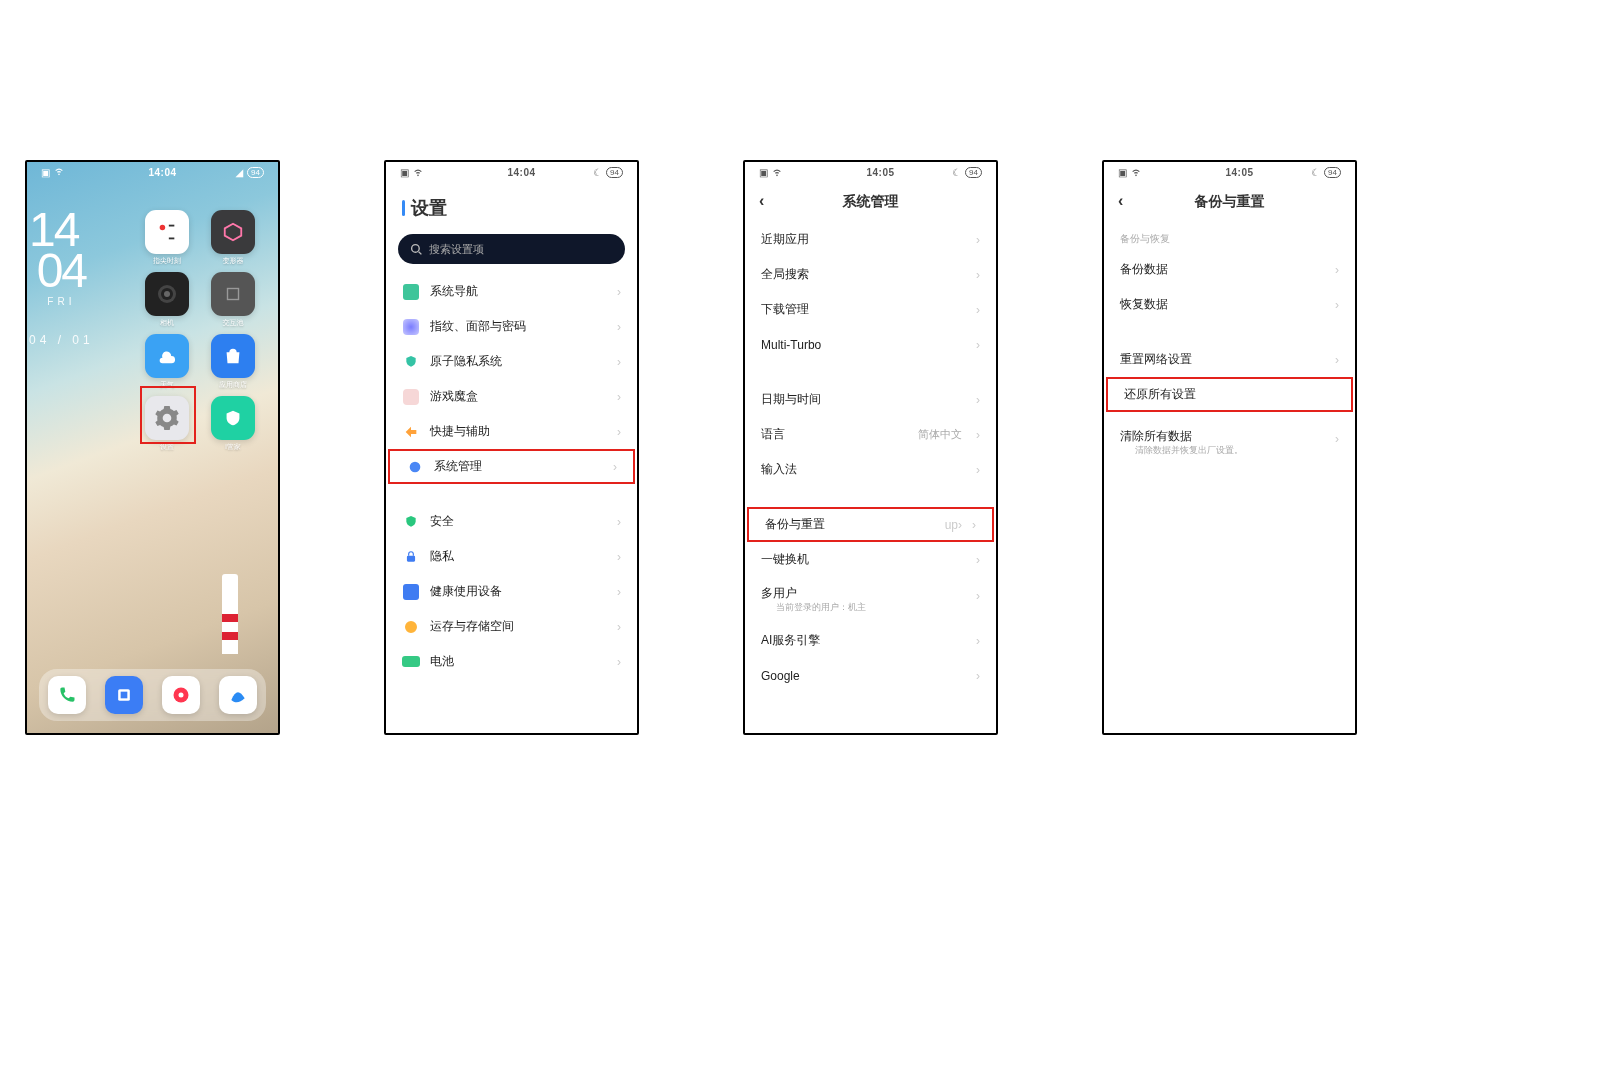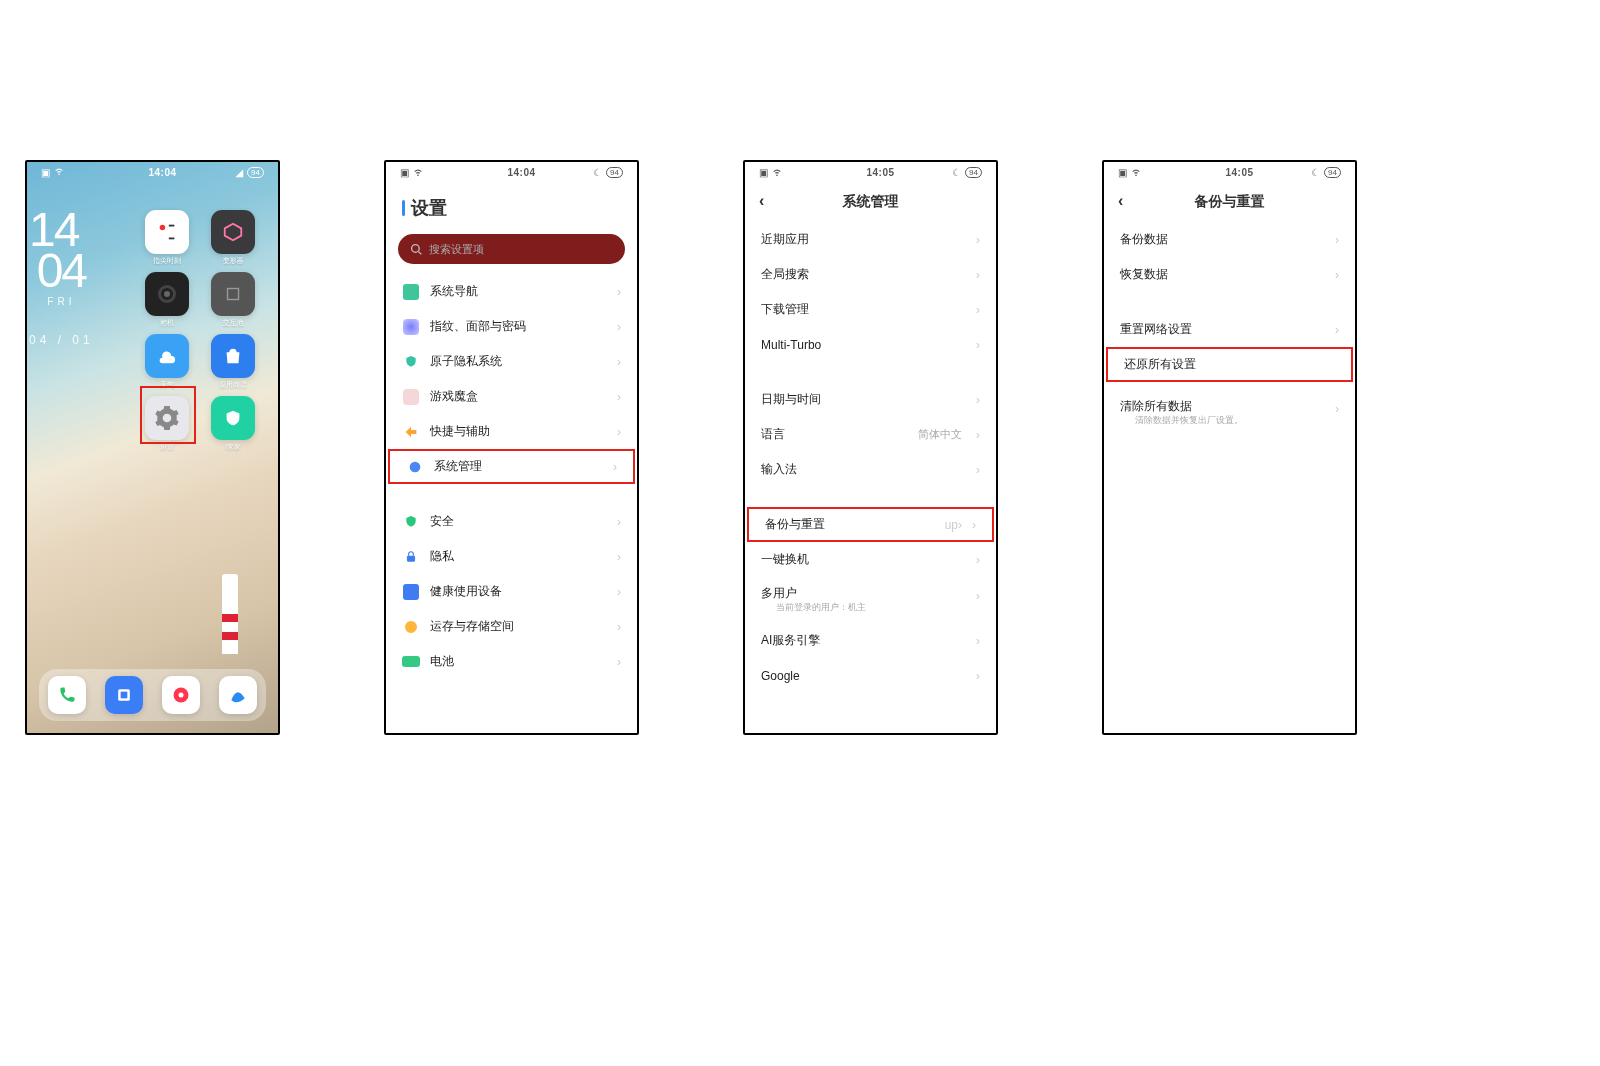--- a/index.html
+++ b/index.html
@@ -133,21 +133,21 @@
     font-size: 14px; font-weight: 700;
     position: relative;
   }
   .header .back {
     position: absolute; left: 14px; top: 10px;
     font-size: 16px; font-weight: 800;
   }
   .searchbox {
     margin: 4px 12px 10px;
     height: 30px;
-    background: #7f1d1d;
+    background: #0f172a;
     border-radius: 16px;
     display: flex; align-items: center;
     padding: 0 12px;
     color: #aaa;
     font-size: 11px;
     gap: 6px;
   }
   .list { display: flex; flex-direction: column; }
   .row {
     height: 35px;
@@ -519,20 +519,21 @@
           <span>☾</span>
           <span class="battery-pill">94</span>
         </div>
     </div>
 
     <div class="header">
       <span class="back">‹</span>
       <span>备份与重置</span>
     </div>
 
+    <div class="section-hdr">备份与恢复</div>
     <div class="list">
       <div class="row noicon">
           <span class="row-label">备份数据</span>
           <span class="chev">›</span>
         </div>
       <div class="row noicon">
           <span class="row-label">恢复数据</span>
           <span class="chev">›</span>
         </div>
     </div>

